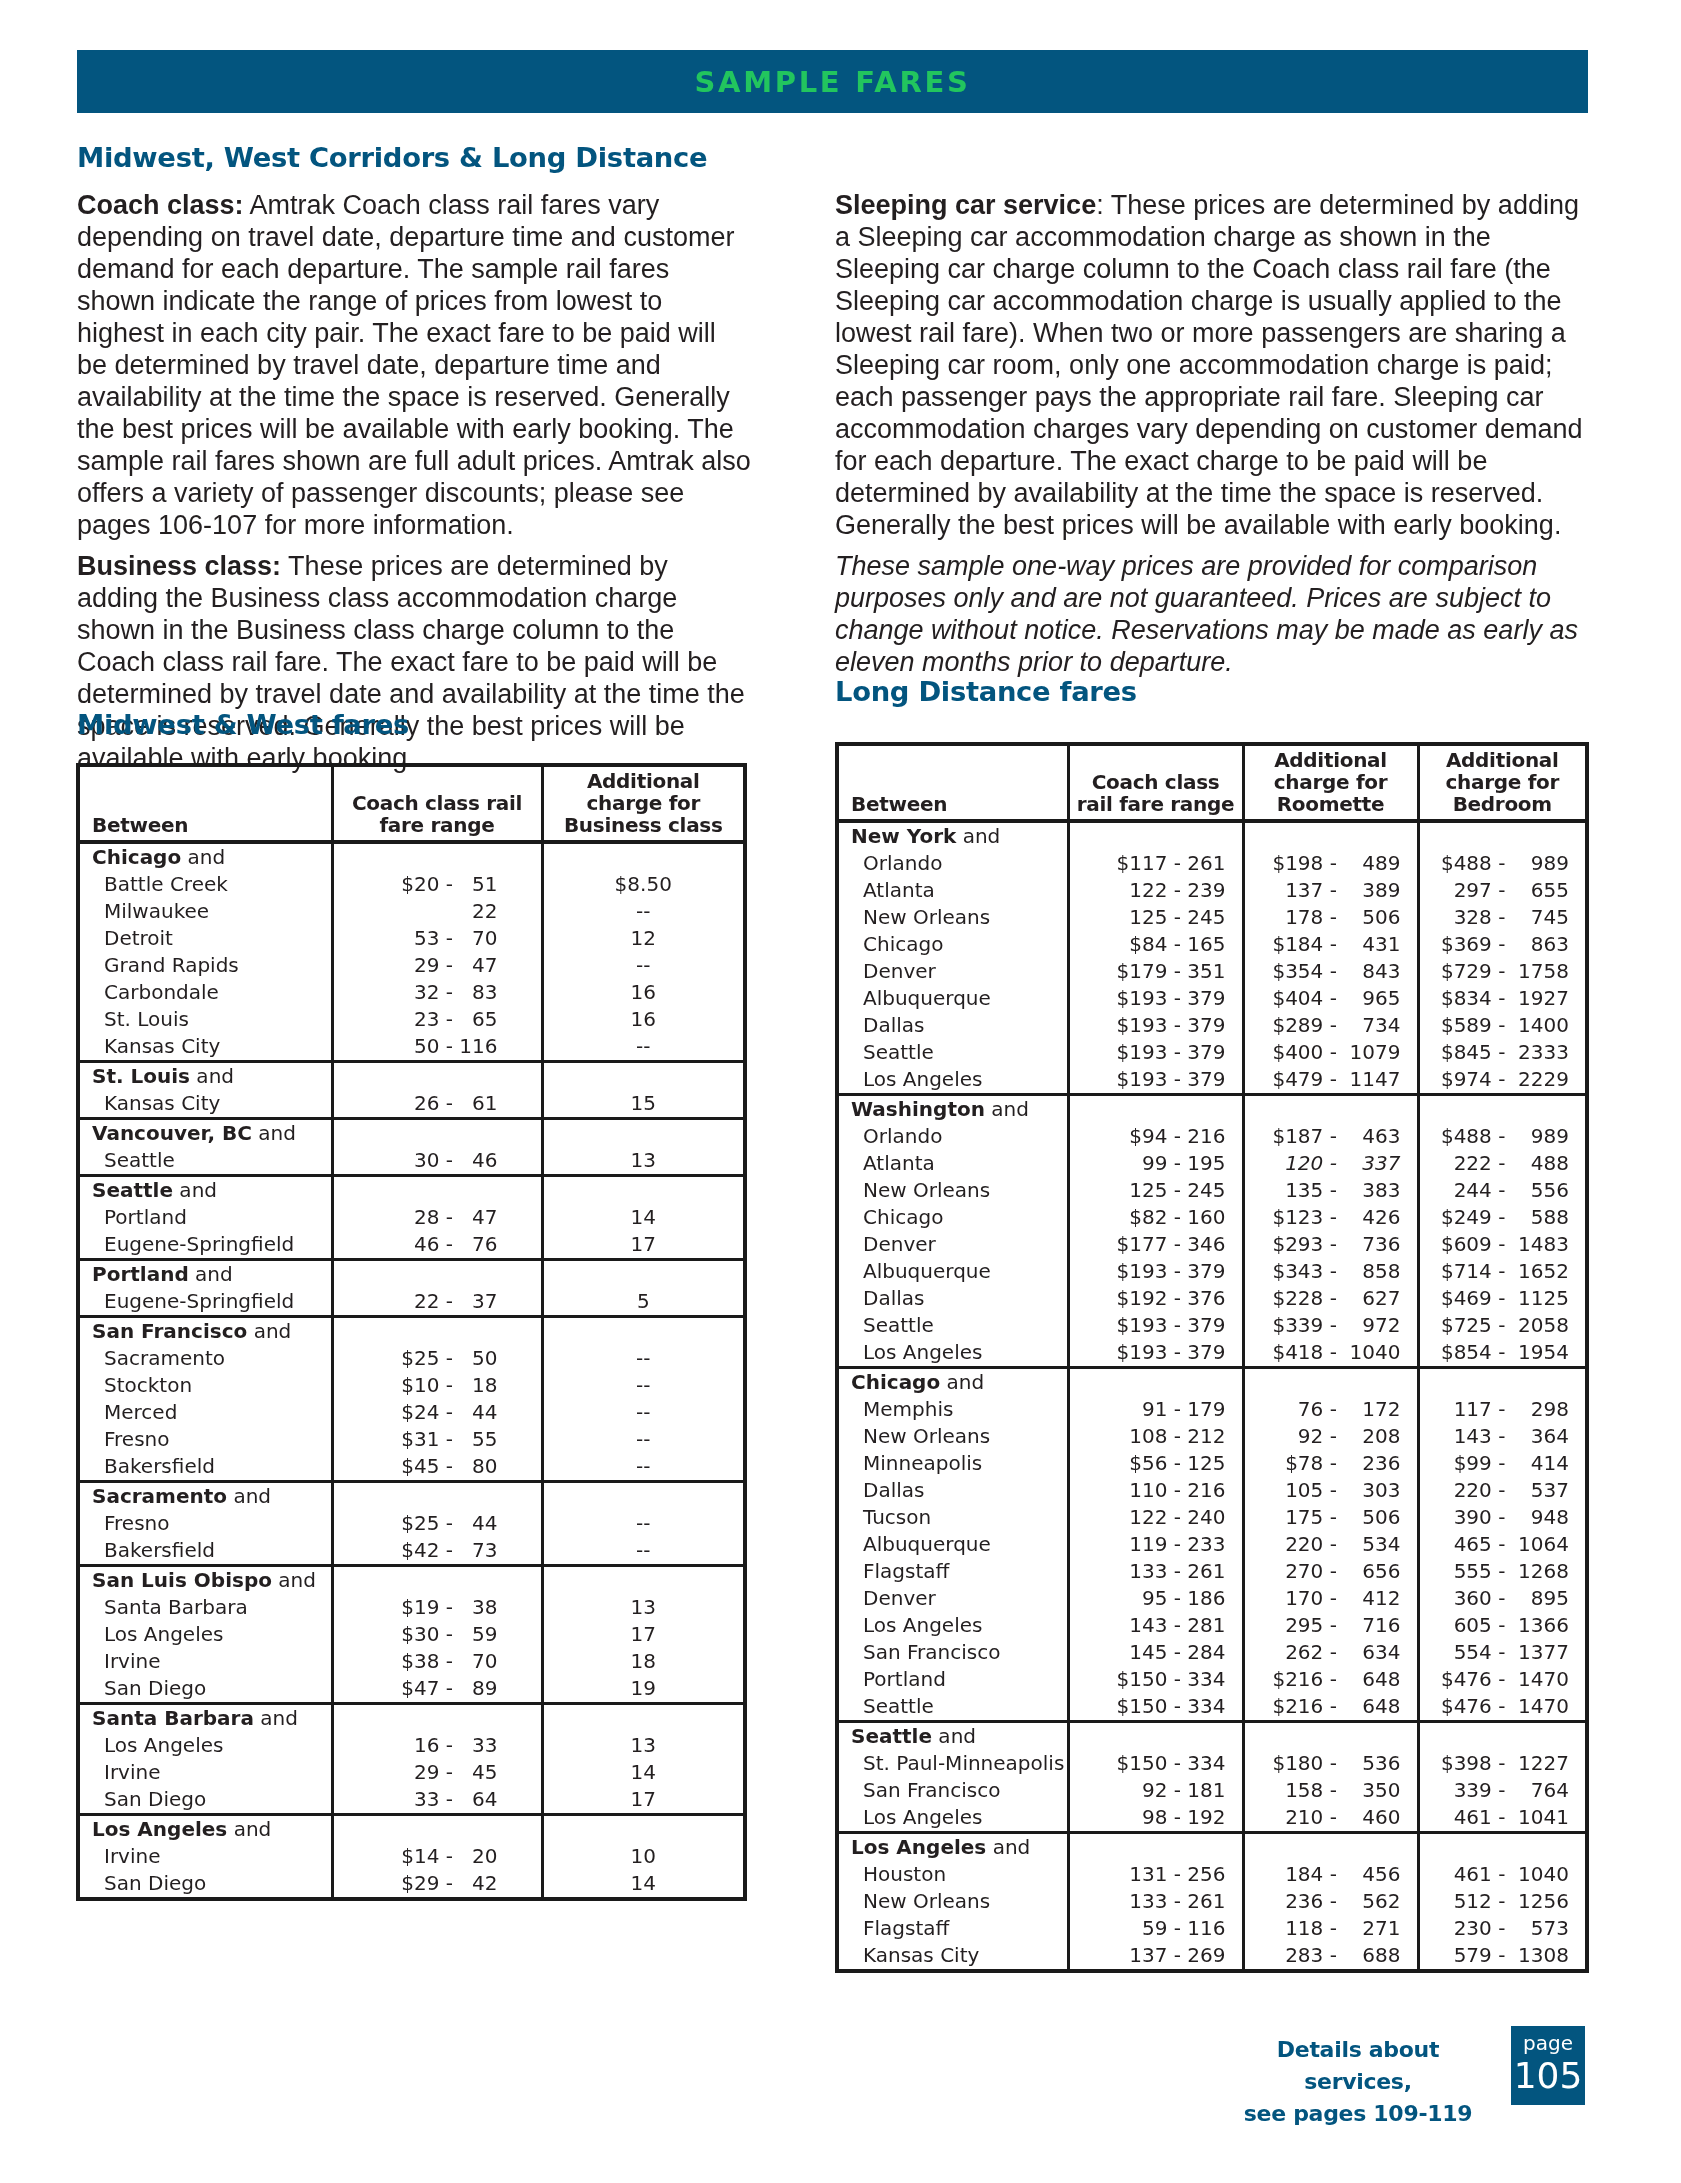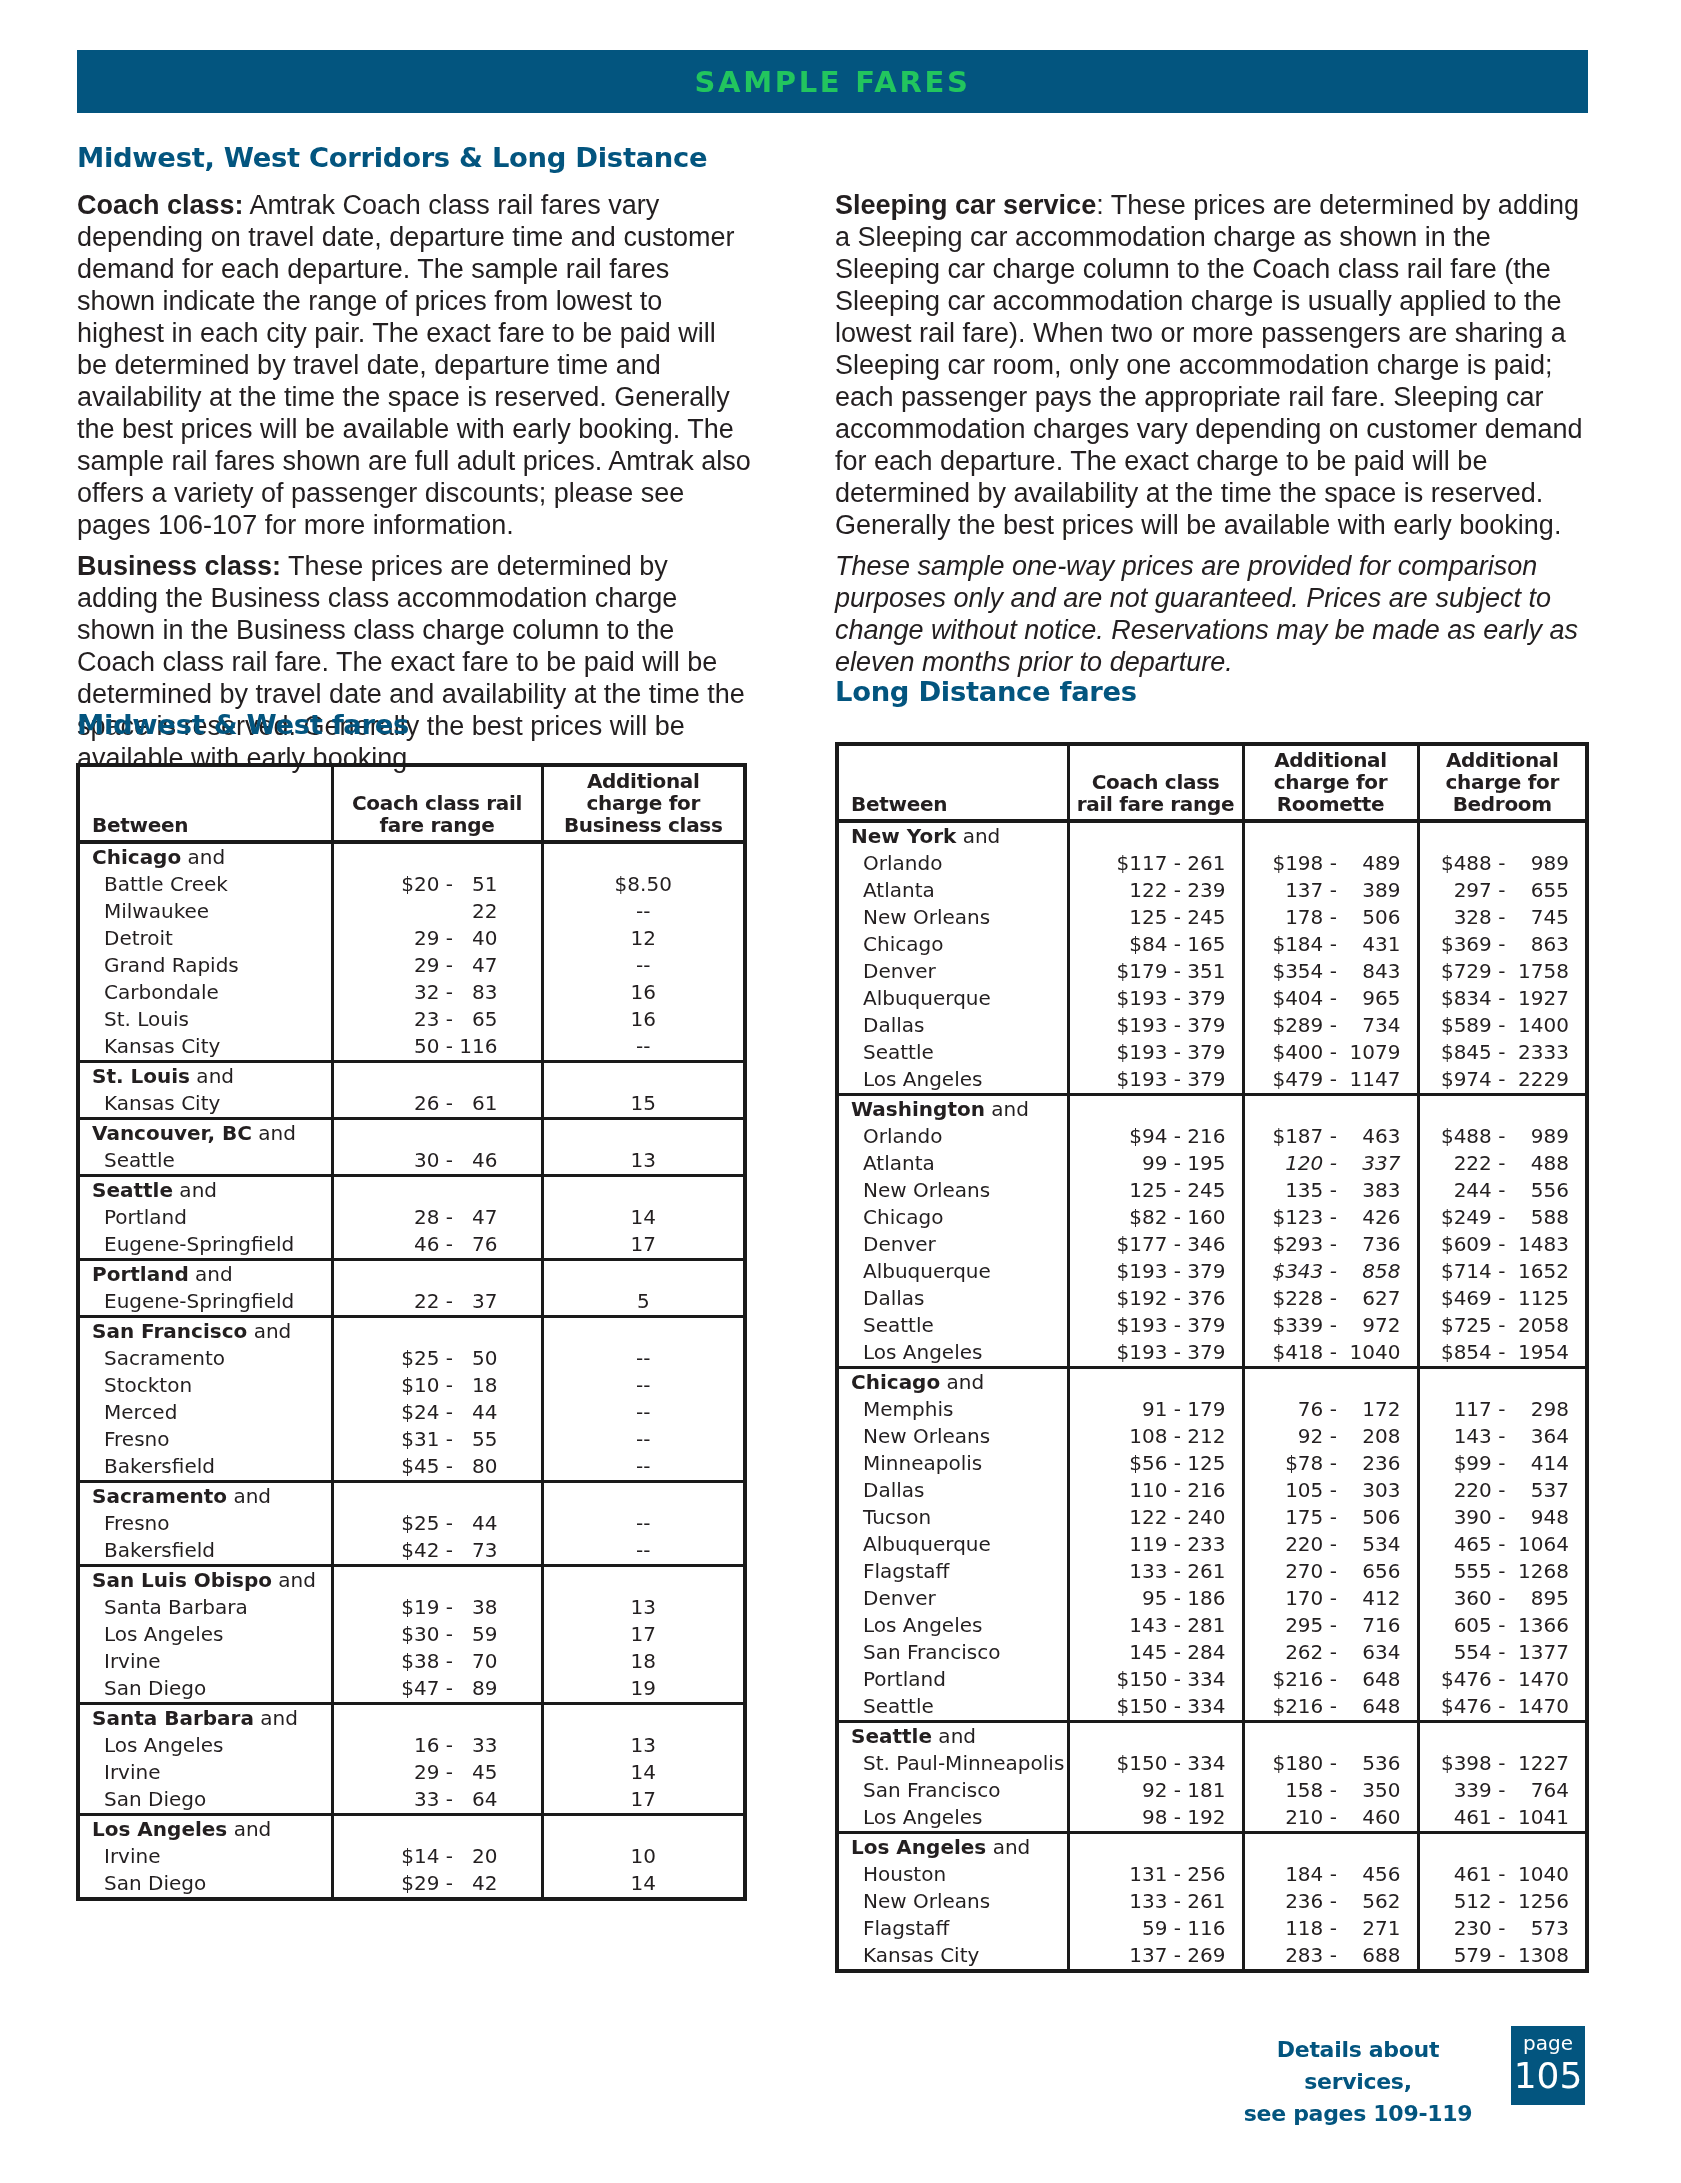--- a/index.html
+++ b/index.html
@@ -86,21 +86,21 @@
         <td class="num" style="padding-right: 43px;">$20 -   51</td>
         <td class="num-c">$8.50</td>
       </tr>
       <tr>
         <td><span class="city">Milwaukee</span></td>
         <td class="num" style="padding-right: 43px;">22</td>
         <td class="num-c">--</td>
       </tr>
       <tr>
         <td><span class="city">Detroit</span></td>
-        <td class="num" style="padding-right: 43px;">29 -   40</td>
+        <td class="num" style="padding-right: 43px;">53 -   70</td>
         <td class="num-c">12</td>
       </tr>
       <tr>
         <td><span class="city">Grand Rapids</span></td>
         <td class="num" style="padding-right: 43px;">29 -   47</td>
         <td class="num-c">--</td>
       </tr>
       <tr>
         <td><span class="city">Carbondale</span></td>
         <td class="num" style="padding-right: 43px;">32 -   83</td>
@@ -397,21 +397,21 @@
       </tr>
       <tr>
         <td><span class="city">Denver</span></td>
         <td class="num" style="padding-right: 16px;">$177 - 346</td>
         <td class="num" style="padding-right: 16px;">$293 -    736</td>
         <td class="num" style="padding-right: 16px;">$609 -  1483</td>
       </tr>
       <tr>
         <td><span class="city">Albuquerque</span></td>
         <td class="num" style="padding-right: 16px;">$193 - 379</td>
-        <td class="num" style="padding-right: 16px; font-style: italic;">$343 -    858</td>
+        <td class="num" style="padding-right: 16px;">$343 -    858</td>
         <td class="num" style="padding-right: 16px;">$714 -  1652</td>
       </tr>
       <tr>
         <td><span class="city">Dallas</span></td>
         <td class="num" style="padding-right: 16px;">$192 - 376</td>
         <td class="num" style="padding-right: 16px;">$228 -    627</td>
         <td class="num" style="padding-right: 16px;">$469 -  1125</td>
       </tr>
       <tr>
         <td><span class="city">Seattle</span></td>

